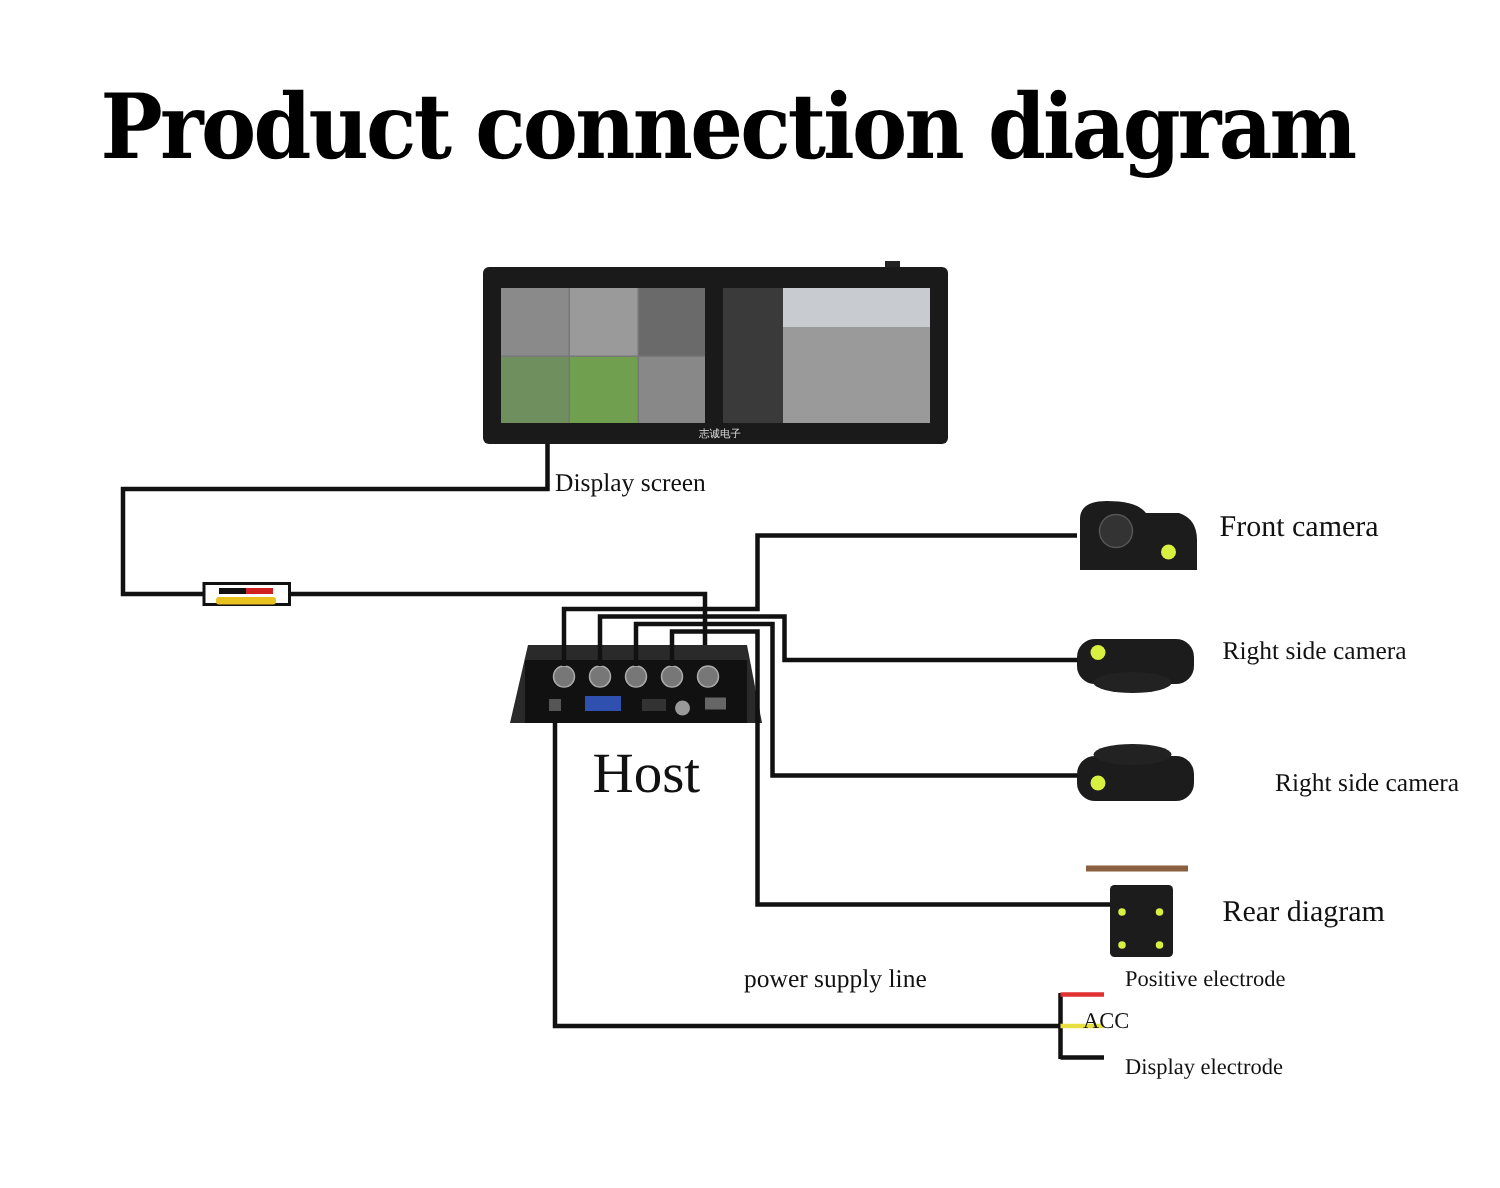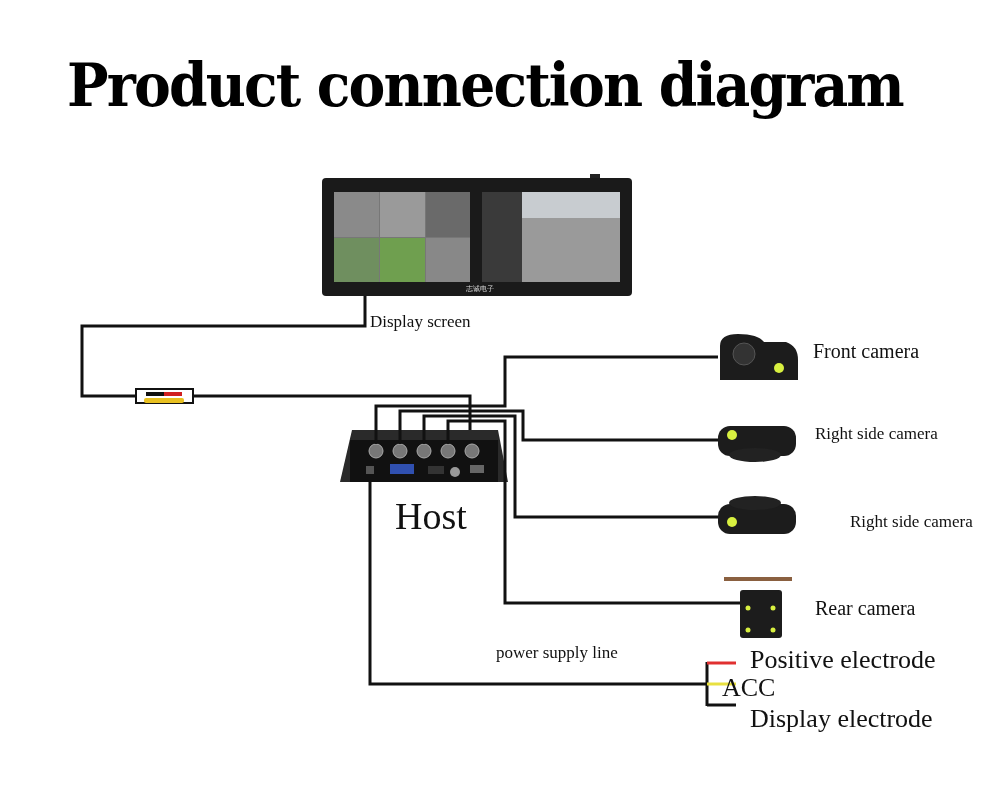--- a/index.html
+++ b/index.html
@@ -1,21 +1,21 @@
 <!DOCTYPE html>
 <html><head>
 <meta charset="utf-8">
 <style>
   html,body{margin:0;padding:0;background:#fff;}
   body{width:1000px;height:792px;position:relative;overflow:hidden;font-family:"Liberation Serif",serif;color:#111;}
   .title{position:absolute;left:0;top:50px;width:970px;text-align:center;font-family:"DejaVu Serif",serif;font-weight:bold;font-size:60px;letter-spacing:-2px;color:#000;transform:scaleX(0.92);transform-origin:center;}
   svg.wires{position:absolute;left:0;top:0;}
   .lbl{position:absolute;font-size:20px;white-space:nowrap;}
   .sm{font-size:17px;}
-  .xs{font-size:26px;}
+  .xs{font-size:15px;}
 </style>
 </head>
 <body>
 
 <div class="title">Product connection diagram</div>
 
 <svg class="wires" width="1000" height="792">
 
   <g>
     <rect x="322" y="178" width="310" height="118" rx="4" fill="#1a1a1a"></rect>
@@ -99,17 +99,17 @@
     <circle cx="748" cy="630" r="2.5" fill="#d8f040"></circle>
       <circle cx="773" cy="630" r="2.5" fill="#d8f040"></circle>
   </g>
 </svg>
 
 <div class="lbl sm" style="left:370px;top:312px;">Display screen</div>
 <div class="lbl" style="left:395px;top:494px;font-size:38px;">Host</div>
 <div class="lbl" style="left:813px;top:340px;">Front camera</div>
 <div class="lbl sm" style="left:815px;top:424px;">Right side camera</div>
 <div class="lbl sm" style="left:810px;top:512px;margin-left:40px;">Right side camera</div>
-<div class="lbl" style="left:815px;top:597px;">Rear camera</div>
+<div class="lbl" style="left:815px;top:597px;">Rear diagram</div>
 <div class="lbl sm" style="left:496px;top:643px;">power supply line</div>
 <div class="lbl xs" style="left:750px;top:645px;">Positive electrode</div>
 <div class="lbl xs" style="left:722px;top:673px;">ACC</div>
 <div class="lbl xs" style="left:750px;top:704px;">Display electrode</div>
 
 </body></html>

